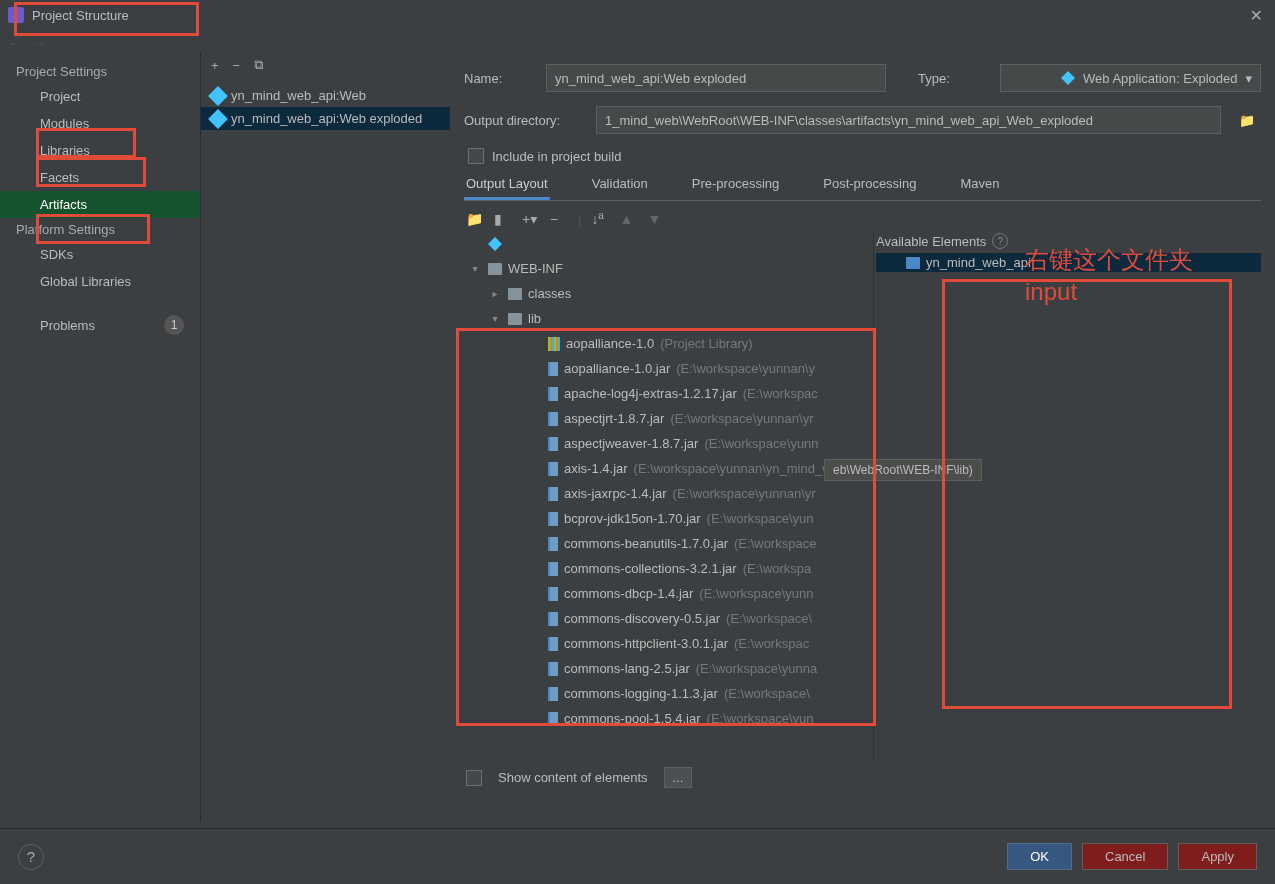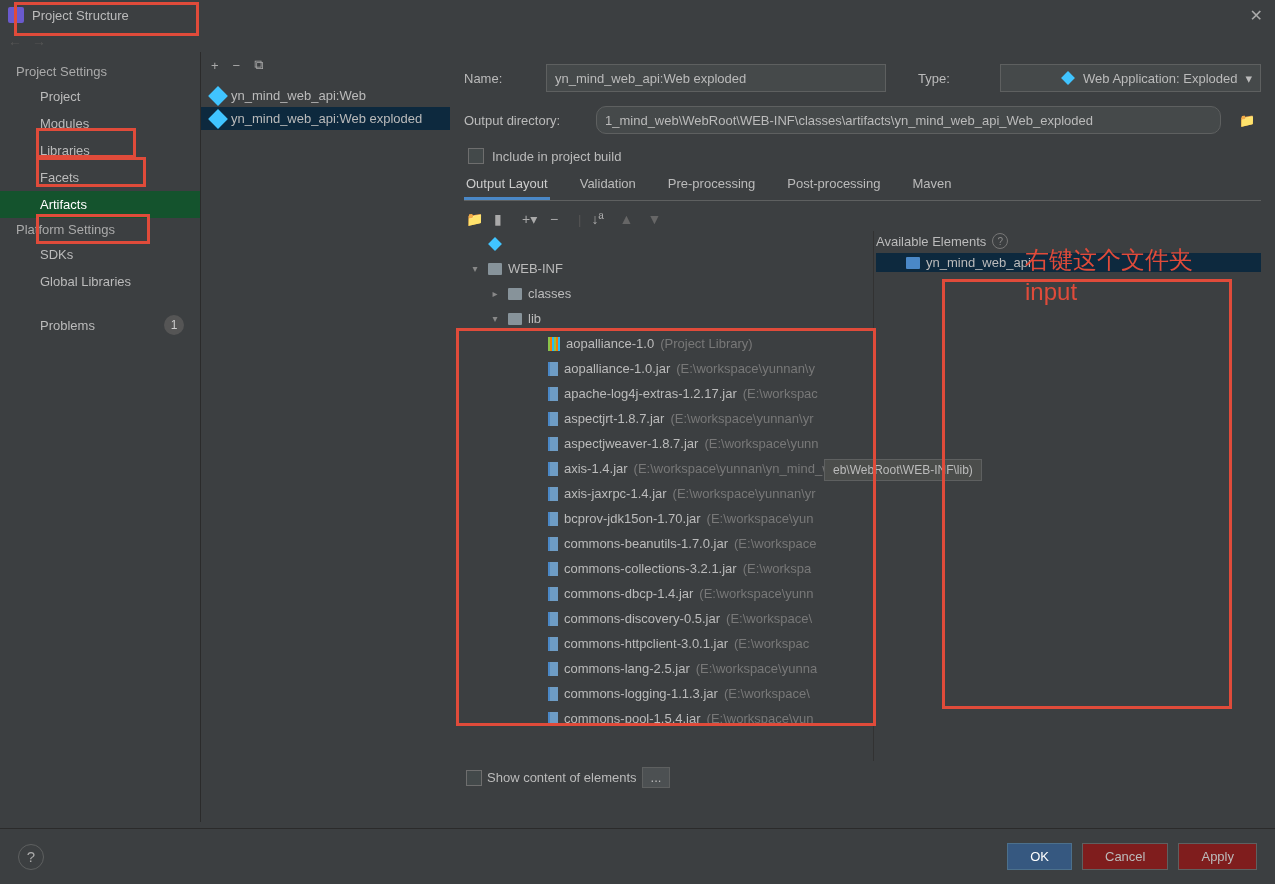--- a/index.html
+++ b/index.html
@@ -24,46 +24,46 @@
 .artifact-item.selected { background:#0d293e; }
 .diamond { width:14px; height:14px; background:#40c4ff; transform:rotate(45deg); display:inline-block; flex-shrink:0; }
 .col3 { flex:1; padding:12px 14px; position:relative; }
 .row { display:flex; align-items:center; gap:12px; margin-bottom:14px; }
 .label { color:#bbb; min-width:70px; }
 .label-wide { min-width:120px; }
 .input { background:#45494a; border:1px solid #5e6060; color:#bbb; padding:4px 8px; height:28px; }
 .name-input { width:340px; }
 .type-select { flex:1; display:flex; align-items:center; gap:8px; padding:0 8px; justify-content:flex-end; }
 .type-label { display:flex; align-items:center; gap:8px; }
-.output-input { flex:1; overflow:hidden; text-overflow:clip; white-space:nowrap;border-radius:10px; }
+.output-input { flex:1; overflow:hidden; text-overflow:clip; white-space:nowrap; }
 .browse-btn { width:28px; height:28px; display:flex; align-items:center; justify-content:center; color:#888; }
 .checkbox-row { display:flex; align-items:center; gap:8px; margin-bottom:6px; padding-left:4px; }
 .checkbox { width:16px; height:16px; border:1px solid #6e6e6e; background:#43494a; }
-.tabs { display:flex; gap:28px; border-bottom:1px solid #5e6060; margin-bottom:6px; }
+.tabs { display:flex; gap:40px; border-bottom:1px solid #5e6060; margin-bottom:6px; }
 .tab { padding:6px 2px; color:#bbb; cursor:pointer; }
 .tab.active { border-bottom:3px solid #4a88c7; color:#ccc; }
 .layout-toolbar { display:flex; align-items:center; gap:10px; padding:4px 2px; color:#aaa; }
 .layout-toolbar .tb-icon { width:18px; font-size:14px; }
 .layout-body { display:flex; height:530px; }
 .tree-pane { width:410px; overflow:hidden; position:relative; border-right:1px solid #323232; }
 .tree-scroll { height:500px; overflow-y:auto; }
 .tree-scroll::-webkit-scrollbar { width:10px; }
 .tree-scroll::-webkit-scrollbar-thumb { background:#5c5c5c; }
 .tree-row { display:flex; align-items:center; gap:6px; padding:2px 4px; white-space:nowrap; color:#bbb; height:25px; }
 .tree-row .chev { width:14px; color:#888; font-size:10px; text-align:center; }
 .folder-ico { width:14px; height:12px; background:#87939a; border-radius:1px; display:inline-block; }
 .jar-ico { width:10px; height:14px; background:linear-gradient(#6e9cc4,#6e9cc4); border-left:2px solid #4a88c7; display:inline-block; }
 .lib-ico { width:12px; height:14px; background:repeating-linear-gradient(90deg,#8bc34a 0 2px,#f57c00 2px 4px,#29b6f6 4px 6px); display:inline-block; }
 .dim { color:#787878; }
 .avail-pane { flex:1; padding-left:2px; position:relative; }
 .avail-header { display:flex; align-items:center; gap:6px; color:#bbb; padding:2px 0; }
 .help-icon { width:16px; height:16px; border:1px solid #777; border-radius:50%; display:flex; align-items:center; justify-content:center; font-size:10px; color:#888; }
 .avail-item { display:flex; align-items:center; gap:6px; padding:2px 30px; background:#0d293e; color:#bbb; margin-top:2px; }
 .tooltip { position:absolute; background:#4b4d4b; border:1px solid #5e6060; padding:3px 8px; color:#bbb; font-size:12px; left:-50px; top:228px; white-space:nowrap; }
-.bottom-check { display:flex; align-items:center; gap:5px; padding:6px 2px; }
+.bottom-check { display:flex; align-items:center; gap:16px; padding:6px 2px; }
 .ellipsis-btn { background:#4c5052; border:1px solid #5e6060; padding:2px 8px; color:#bbb; }
 .footer { position:absolute; bottom:0; left:0; right:0; height:56px; border-top:1px solid #2b2b2b; display:flex; align-items:center; justify-content:space-between; padding:0 18px; }
 .help-circle { width:26px; height:26px; border:1px solid #5e6060; border-radius:50%; display:flex; align-items:center; justify-content:center; color:#aaa; font-size:15px; }
 .buttons { display:flex; gap:10px; }
 .btn { padding:5px 22px; background:#7f1d1d; border:1px solid #5e6060; color:#bbb; cursor:pointer; }
 .btn.primary { background:#365880; border-color:#4c708c; color:#fff; }
 .annot { position:absolute; border:3px solid #e04b3a; pointer-events:none; }
 .annot-text { position:absolute; color:#e04b3a; font-size:24px; font-weight:500; pointer-events:none; }
 </style>
 </head>

